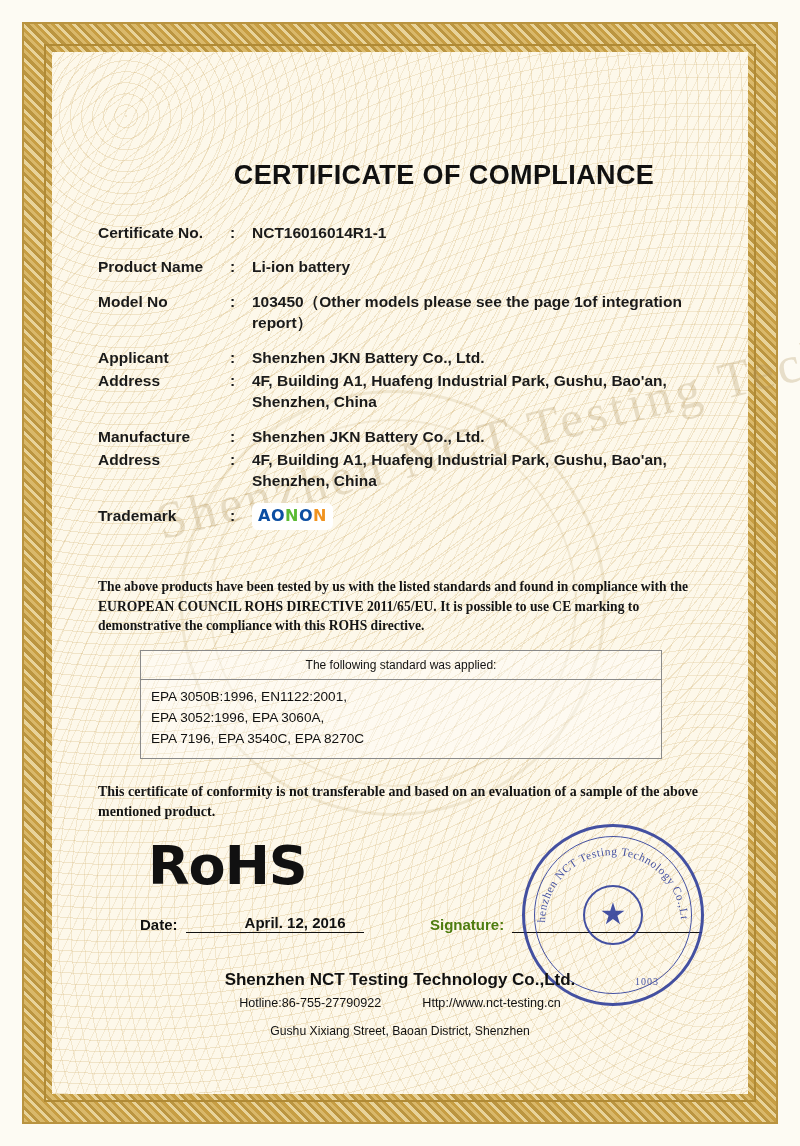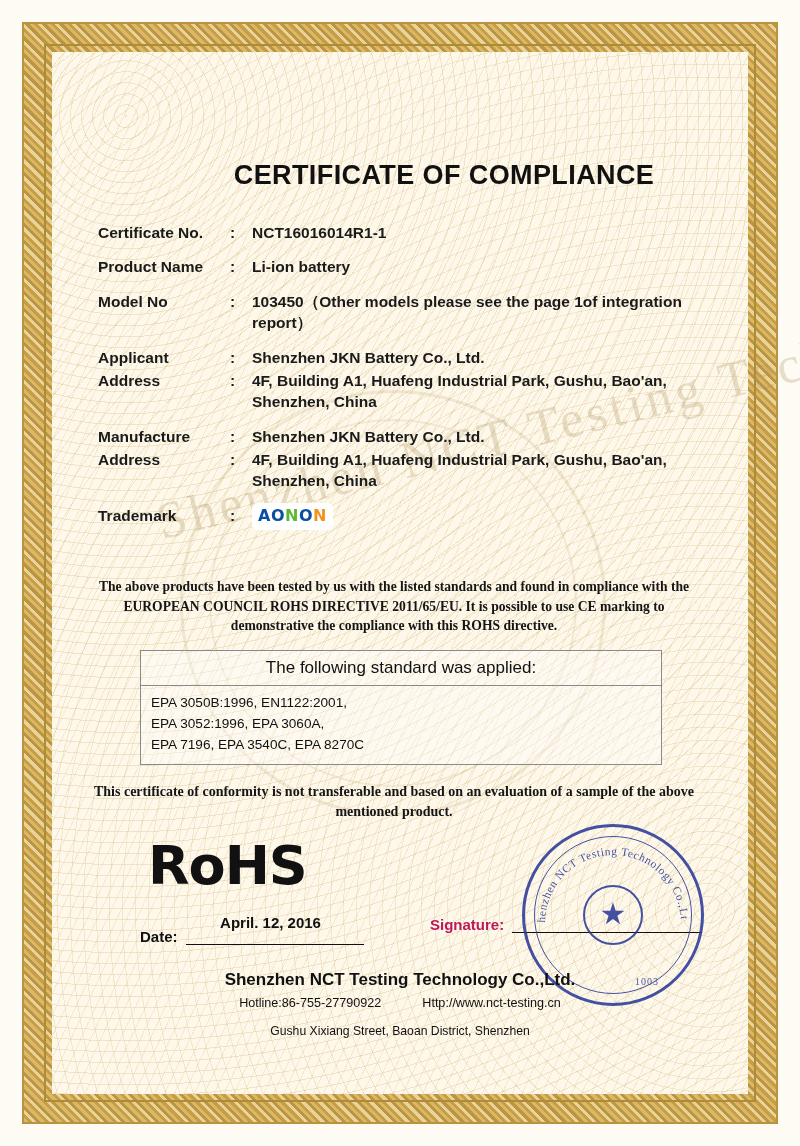--- a/index.html
+++ b/index.html
@@ -172,42 +172,41 @@
     letter-spacing: .5px;
     color: #0b4ea2;
     position: relative;
     top: -2px;
   }
   .logo-badge .grn { color: #5aba33; }
   .logo-badge .orn { color: #f0931f; }
 
   .para {
     position: absolute;
-    left: 34px;
+    left: 46px;
     width: 616px;
     font-family: "Liberation Serif", serif;
     font-size: 13.6px;
     line-height: 1.45;
     color: #151515;
     font-weight: bold;
-    text-align: center;
   }
   .para-1 { top: 525px; }
 
   .std-box {
     position: absolute;
     left: 88px;
     top: 598px;
     width: 520px;
     border: 1px solid #8a8a8a;
     background: rgba(255,255,255,0.35);
   }
   .std-head {
     text-align: center;
-    font-size: 17px;
+    font-size: 12px;
     padding: 7px 0 7px 0;
     border-bottom: 1px solid #8a8a8a;
     color: #111;
   }
   .std-body {
     padding: 6px 10px 9px 10px;
     font-size: 13.6px;
     line-height: 1.55;
     color: #111;
   }
@@ -234,32 +233,32 @@
     top: 862px;
     font-size: 15px;
     font-weight: bold;
     color: #111;
     display: flex;
     align-items: flex-end;
   }
   .date-label { margin-right: 8px; }
   .date-value {
     border-bottom: 1.6px solid #111;
-    padding: 0 18px 13px 10px;
+    padding: 0 18px 1px 10px;
     min-width: 150px;
-    text-align: center;
+    text-align: right;
   }
 
   .sig-line {
     position: absolute;
     left: 378px;
     top: 862px;
     font-size: 15px;
     font-weight: bold;
-    color: #be185d;
+    color: #4d7c0f;
     display: flex;
     align-items: flex-end;
   }
   .sig-value {
     border-bottom: 1.6px solid #111;
     width: 190px;
     height: 18px;
     margin-left: 8px;
   }
 

